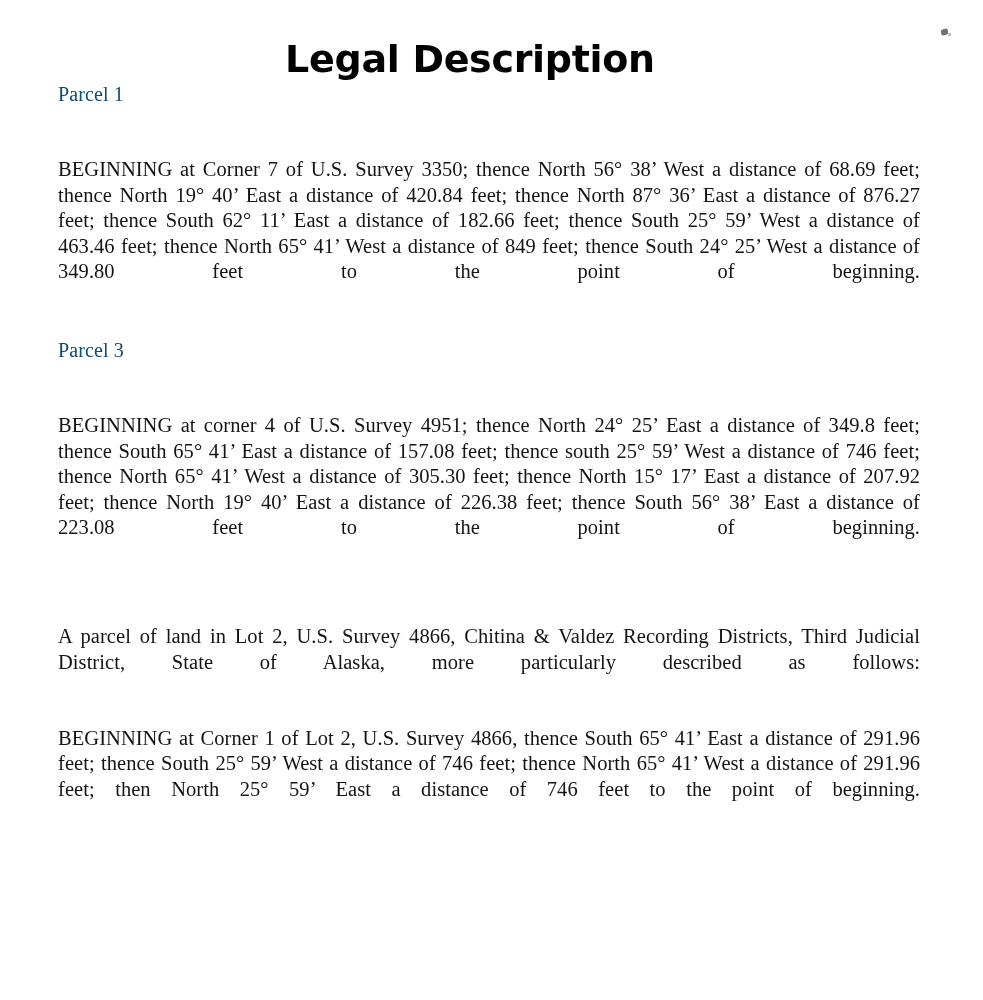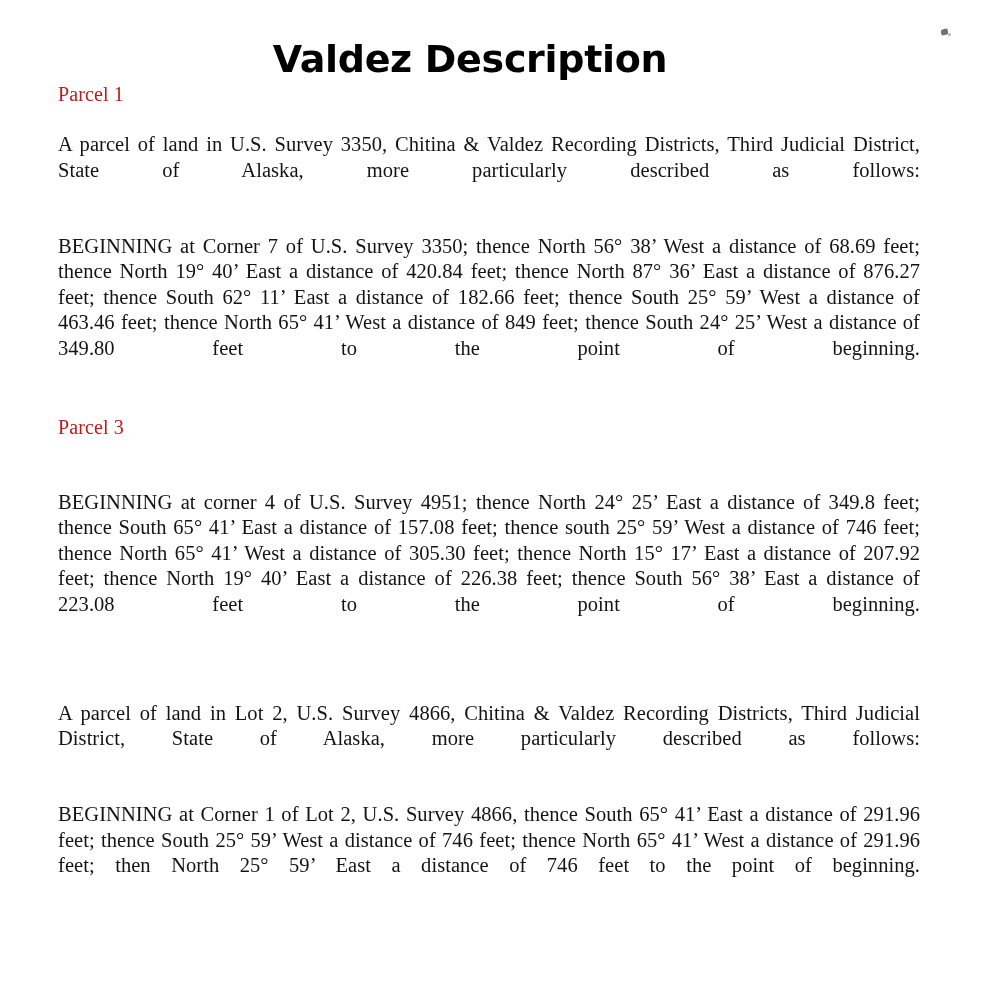--- a/index.html
+++ b/index.html
@@ -40,21 +40,21 @@
     position: absolute;
     left: 58px;
     top: 84px;
     width: 862px;
   }
 
   .parcel-heading {
     font-size: 20px;
     line-height: 1.0;
     margin: 0;
-    color: #b91c1c;
+    color: #0c4a6e;
     letter-spacing: 0.1px;
   }
 
   .para {
     font-size: 20.5px;
     line-height: 25.5px;
     text-align: justify;
     text-justify: inter-word;
     margin: 0;
     color: #141414;
@@ -94,27 +94,26 @@
     background: #555;
     opacity: 0.45;
     border-radius: 50%;
   }
 </style>
 </head>
 <body>
 
 <div id="page">
 
-  <div id="doc-title">Valdez Description</div>
+  <div id="doc-title">Legal Description</div>
 
   <div id="body-block">
 
     <div class="parcel-heading">Parcel 1</div>
     <div class="gap-1"></div>
-    <div class="para">A parcel of land in U.S. Survey 3350, Chitina &amp; Valdez Recording Districts, Third Judicial District, State of Alaska, more particularly described as follows:</div>
     <div class="gap-2"></div>
     <div class="para">BEGINNING at Corner 7 of U.S. Survey 3350; thence North 56° 38’ West a distance of 68.69 feet; thence North 19° 40’ East a distance of 420.84 feet; thence North 87° 36’ East a distance of 876.27 feet; thence South 62° 11’ East a distance of 182.66 feet; thence South 25° 59’ West a distance of 463.46 feet; thence North 65° 41’ West a distance of 849 feet; thence South 24° 25’ West a distance of 349.80 feet to the point of beginning.</div>
 
     <div class="gap-3"></div>
 
     <div class="parcel-heading">Parcel 3</div>
     <div class="gap-1"></div>
     <div class="gap-2"></div>
     <div class="para">BEGINNING at corner 4 of U.S. Survey 4951; thence North 24° 25’ East a distance of 349.8 feet; thence South 65° 41’ East a distance of 157.08 feet; thence south 25° 59’ West a distance of 746 feet; thence North 65° 41’ West a distance of 305.30 feet; thence North 15° 17’ East a distance of 207.92 feet; thence North 19° 40’ East a distance of 226.38 feet; thence South 56° 38’ East a distance of 223.08 feet to the point of beginning.</div>
 

